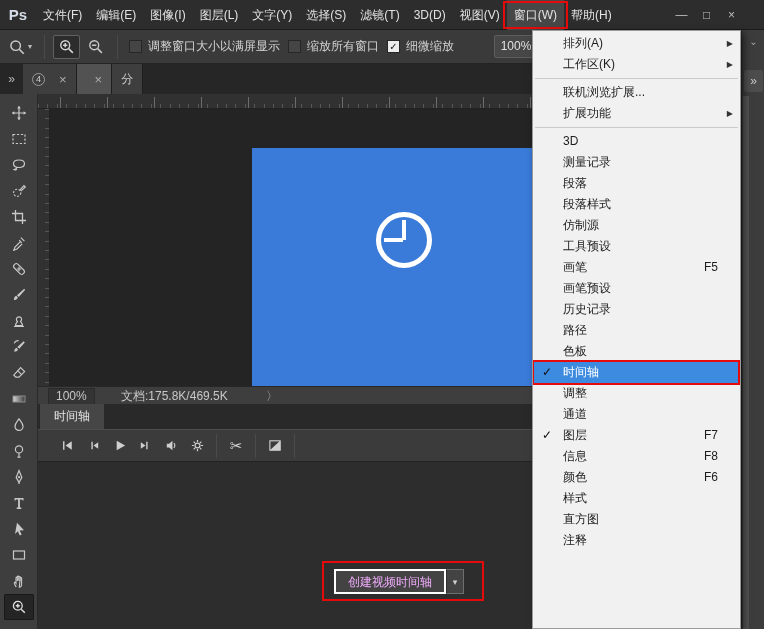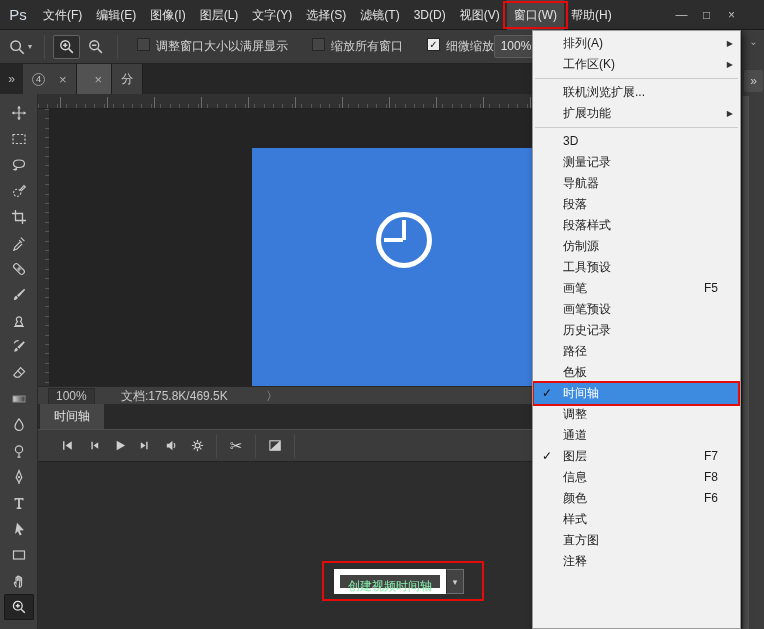--- a/index.html
+++ b/index.html
@@ -3,42 +3,42 @@
 <meta charset="utf-8">
 <style>
   *{margin:0;padding:0;box-sizing:border-box;cursor:default}
   html,body{width:764px;height:629px;overflow:hidden;background:#2a2a2a;
     font-family:"Liberation Sans",sans-serif;font-size:12px;color:#d8d8d8}
   #app{position:absolute;inset:0;width:764px;height:629px;overflow:hidden}
 
   
   .titlebar{position:absolute;left:0;top:0;width:764px;height:30px;background:#2d2d2d;
     border-bottom:1px solid #1b1b1b;display:flex;align-items:center;z-index:10}
-  .ps-logo{width:36px;text-align:center;font-weight:normal;font-size:15px;color:#d5dde8}
+  .ps-logo{width:36px;text-align:center;font-weight:bold;font-size:15px;color:#d5dde8}
   .menubar{display:flex;align-items:stretch;height:30px}
   .menu-item{position:relative;padding:0 7px;line-height:30px;color:#e2e2e2;white-space:nowrap}
   .menu-item.annotated{background:#474747}
   .win-controls{margin-left:auto;display:flex;margin-right:20px}
   .win-btn{width:25px;text-align:center;color:#bdbdbd;font-size:12px;line-height:30px}
 
   
   .annot{display:none;position:absolute;border:2px solid #e60b0b;pointer-events:none;z-index:60}
   .annotated > .annot{display:block}
   .menu-item > .annot{left:-4px;right:-4px;top:1px;bottom:1px}
   .pi > .annot{left:-1px;right:0;top:-2px;bottom:-2px}
 
   
   .options{position:absolute;left:0;top:30px;width:764px;height:34px;background:#3a3a3a;
     border-bottom:1px solid #232323;display:flex;align-items:center;z-index:5}
   .opt-toolwell{display:flex;align-items:center;padding:0 5px 0 8px}
   .opt-dd{font-size:8px;color:#bdbdbd;margin-left:2px}
   .opt-sep{width:1px;height:24px;background:#2b2b2b;border-right:1px solid #4b4b4b;margin:0 7px}
   .opt-btn{width:27px;height:24px;display:flex;align-items:center;justify-content:center;border-radius:2px;margin:0 1px}
   .opt-btn.pressed{background:#2c2c2c;border:1px solid #616161}
-  .chk{display:flex;margin:0 12px;color:#d4d4d4;white-space:nowrap}
+  .chk{display:flex;align-items:center;margin:0 4px;color:#d4d4d4;white-space:nowrap}
   .chk .box{width:13px;height:13px;background:#454545;border:1px solid #262626;margin-right:6px;
     display:flex;align-items:center;justify-content:center;font-size:10px;color:#161616;line-height:11px}
   .chk.checked .box{background:#ececec}
   .zoom-level-btn{position:absolute;left:494px;top:5px;width:44px;height:23px;background:#474747;
     border:1px solid #5e5e5e;border-radius:2px;text-align:center;line-height:21px;color:#e0e0e0}
 
   
   .tabbar{position:absolute;left:0;top:64px;width:764px;height:30px;background:#262626;display:flex;z-index:4}
   .tb-collapse{width:23px;display:flex;align-items:center;justify-content:center;color:#b9b9b9;font-size:12px}
   .tab{height:30px;display:flex;align-items:center;padding:0 9px;background:#3e3e3e;
@@ -88,21 +88,21 @@
     text-align:center;line-height:25px}
   .tl-controls{position:absolute;left:38px;top:429px;width:703px;height:33px;background:#3b3b3b;
     border-top:1px solid #4d4d4d;border-bottom:1px solid #222;display:flex;align-items:center;
     padding-left:16px;z-index:3}
   .tctl{width:26px;height:24px;display:flex;align-items:center;justify-content:center;color:#cfcfcf}
   .vsep{width:1px;height:24px;background:#2b2b2b;border-right:1px solid #4b4b4b;margin:0 6px}
   .scissors{font-size:15px;line-height:15px}
   .tl-content{position:absolute;left:38px;top:462px;width:703px;bottom:0;background:#2d2d2d;z-index:2}
 
   .create-wrap{position:absolute;left:334px;top:569px;height:25px;display:flex;z-index:20}
-  .cb-main{width:112px;text-align:center;line-height:23px;background:#434343;border:6px solid #ffffff;color:#86efac}
+  .cb-main{width:112px;text-align:center;line-height:23px;background:#434343;border:2px solid #ffffff;color:#f0abfc}
   .cb-arrow{width:18px;background:#434343;border:1px solid #6e6e6e;border-left:1px solid #2e2e2e;
     display:flex;align-items:center;justify-content:center;font-size:9px;color:#cfcfcf}
   .create-annot{display:block;left:-12px;top:-8px;width:162px;height:40px}
 
   
   .popup{position:absolute;left:532px;top:30px;width:209px;height:599px;background:#f1f1f1;
     border:1px solid #9b9b9b;box-shadow:3px 3px 7px rgba(0,0,0,.55);z-index:40;color:#1d1d1d;
     padding-top:2px;overflow:hidden}
   .pi{position:relative;height:21px;line-height:21px;padding-left:30px;padding-right:20px;white-space:nowrap}
   .pi .check{position:absolute;left:9px;top:0;font-size:12px;color:#111}
@@ -491,27 +491,20 @@
       </div>
       <div class="pi">
         
         <span>测量记录</span>
         
         
         
       </div>
       <div class="pi">
         
-        <span>导航器</span>
-        
-        
-        
-      </div>
-      <div class="pi">
-        
         <span>段落</span>
         
         
         
       </div>
       <div class="pi">
         
         <span>段落样式</span>
         
         

